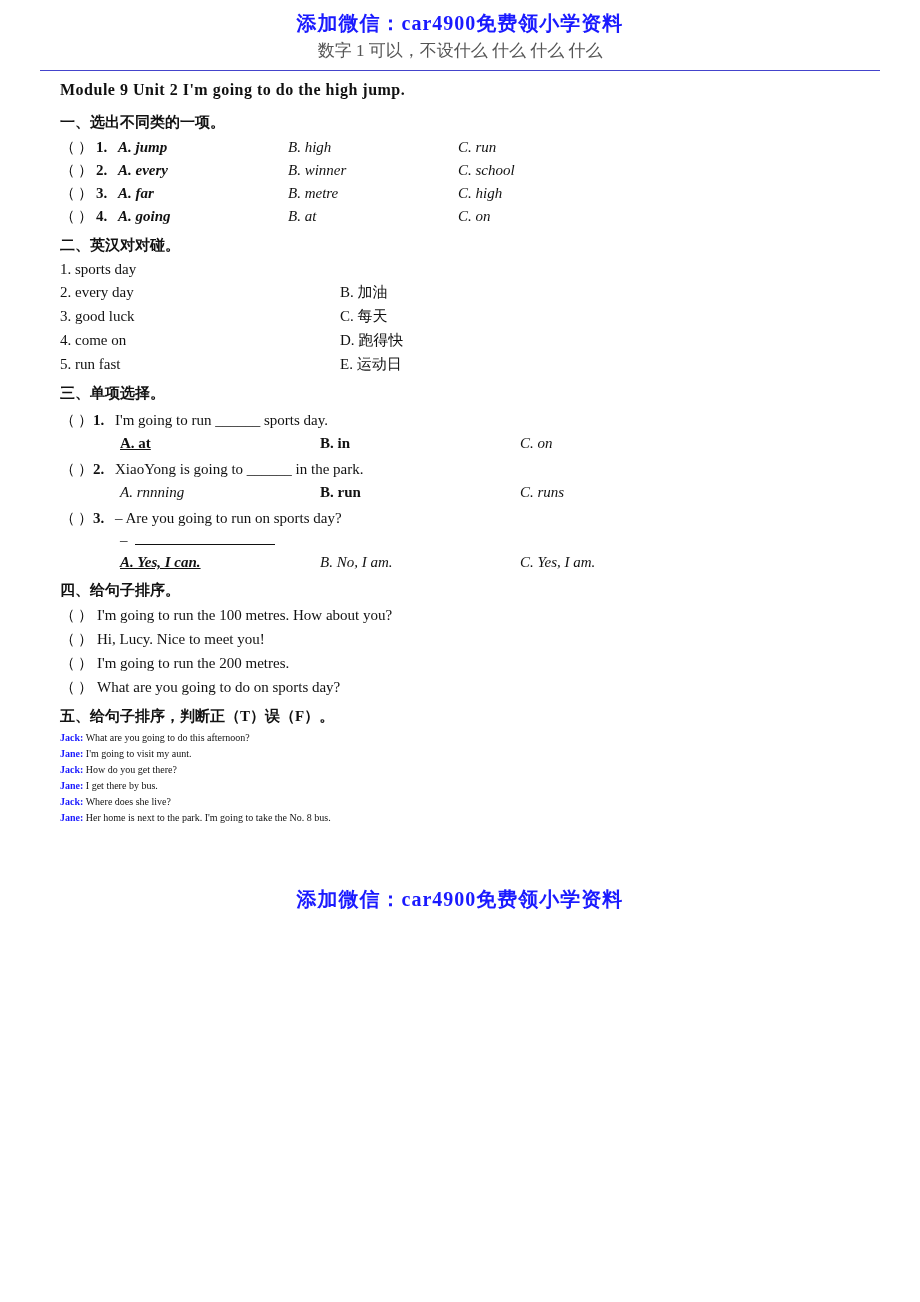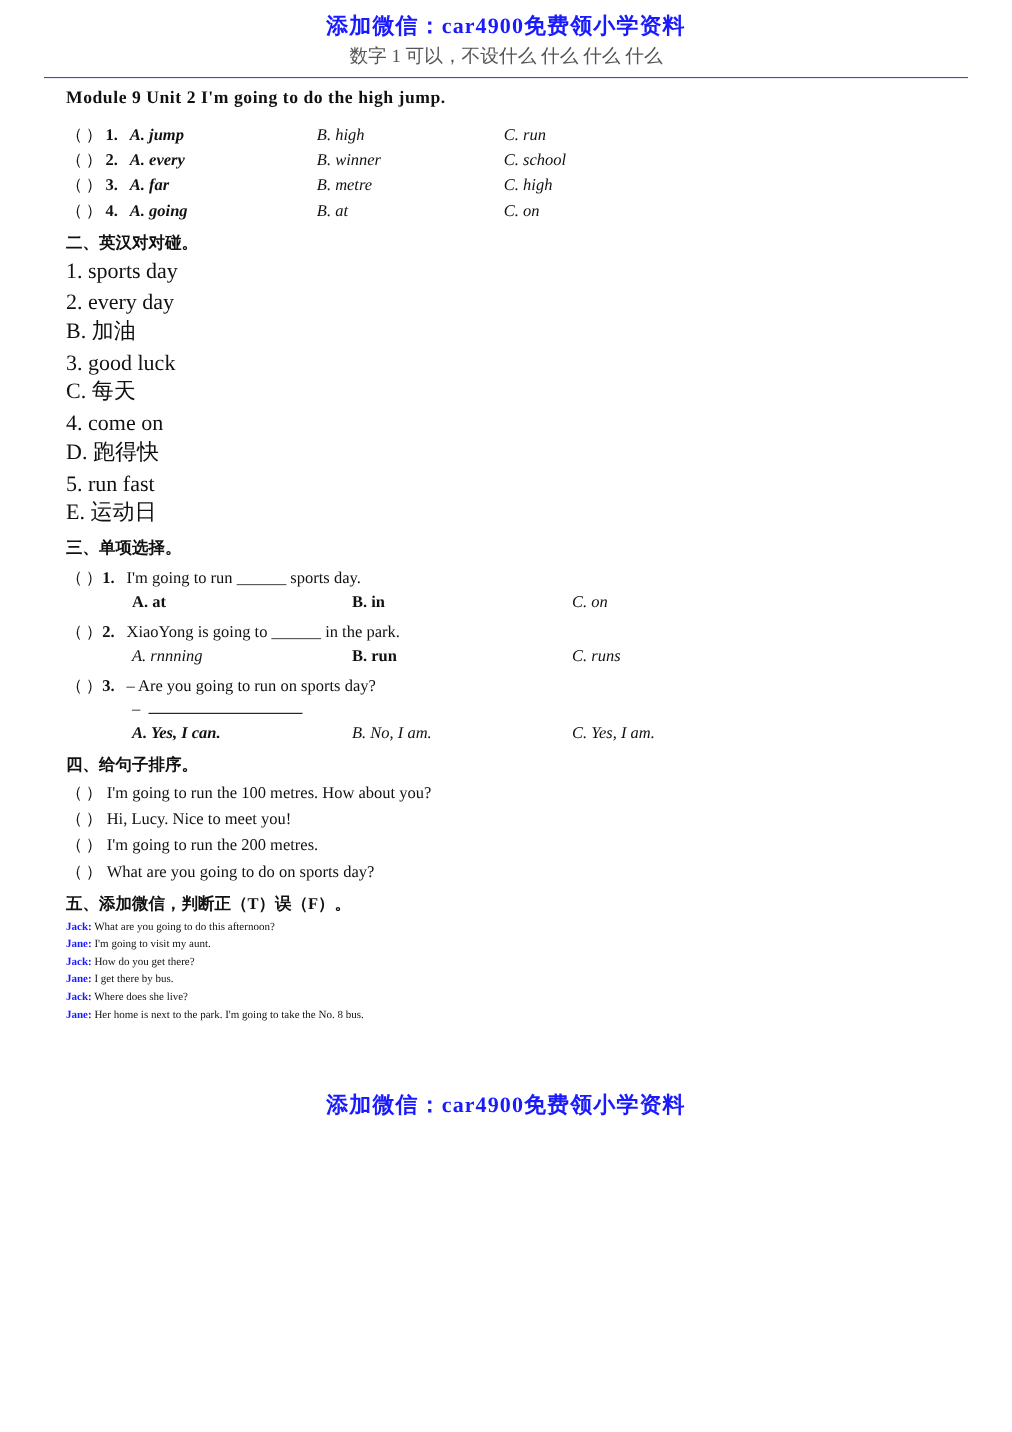--- a/index.html
+++ b/index.html
@@ -63,22 +63,21 @@
     }
     .choice-a { min-width: 170px; font-style: italic; }
     .choice-b { min-width: 170px; font-style: italic; }
     .choice-c { font-style: italic; }
 
     
     .match-row {
       display: flex;
       align-items: baseline;
       margin: 5px 0;
-      font-size: 20px;
-      flex-direction: column;
+      font-size: 15px;
     }
     .match-left {
       min-width: 280px;
     }
     .match-right {
       flex: 1;
     }
 
     
     .mc-item {
@@ -88,21 +87,21 @@
       display: flex;
       align-items: baseline;
       font-size: 15px;
     }
     .mc-choices {
       display: flex;
       align-items: baseline;
       margin: 5px 0 2px 60px;
       gap: 0;
     }
-    .mc-choice-a { min-width: 200px; font-weight: bold; }
+    .mc-choice-a { min-width: 200px; font-weight: bold; text-decoration: underline; }
     .mc-choice-b { min-width: 200px; font-weight: bold; }
     .mc-choice-c { font-style: italic; }
     .mc-choice-a-italic { min-width: 200px; font-style: italic; }
     .mc-choice-b-italic { min-width: 200px; font-style: italic; }
 
     
     .sub-answer {
       margin: 4px 0 4px 60px;
       font-size: 15px;
     }
@@ -149,20 +148,21 @@
 
 <div class="watermark-top">添加微信：car4900免费领小学资料</div>
 <div class="watermark-sub">数字 1 可以，不设什么 什么 什么 什么</div>
 
 <hr class="divider">
 
 <div class="content">
 
   <div class="module-title">Module 9 Unit 2 I'm going to do the high jump.</div>
 
+  <div class="section-title">一、选出不同类的一项。</div>
 
   <div>
 
     <div class="item-row">
       <span class="bracket">（</span>
       <span class="bracket">）</span>
       <span class="num bold">1.</span>
       <span class="choice-a bold">A. jump</span>
       <span class="choice-b">B. high</span>
       <span class="choice-c italic">C. run</span>
@@ -304,21 +304,21 @@
       <span style="min-width:14px">）</span>
       <span style="margin-left:4px">I'm going to run the 200 metres.</span>
     </div>
     <div class="order-item">
       <span class="bracket">（</span>
       <span style="min-width:14px">）</span>
       <span style="margin-left:4px">What are you going to do on sports day?</span>
     </div>
   </div>
 
-  <div class="section-title">五、添加微信，判断正（T）误（F）。</div>
+  <div class="section-title">五、给句子排序，判断正（T）误（F）。</div>
 
   <div>
     <div class="dialog-line">
       <span class="speaker blue">Jack:</span>
       <span>What are you going to do this afternoon?</span>
     </div>
     <div class="dialog-line">
       <span class="speaker blue">Jane:</span>
       <span>I'm going to visit my aunt.</span>
     </div>

